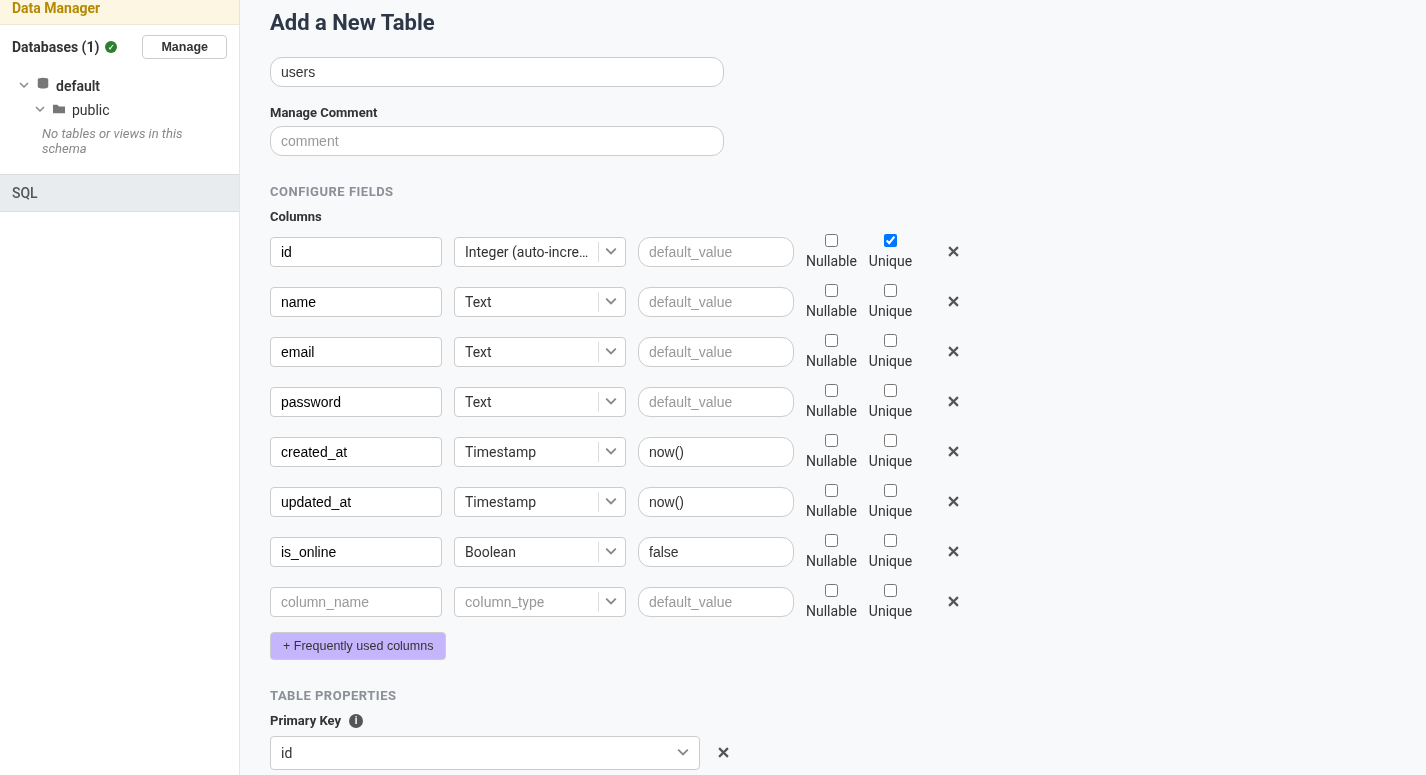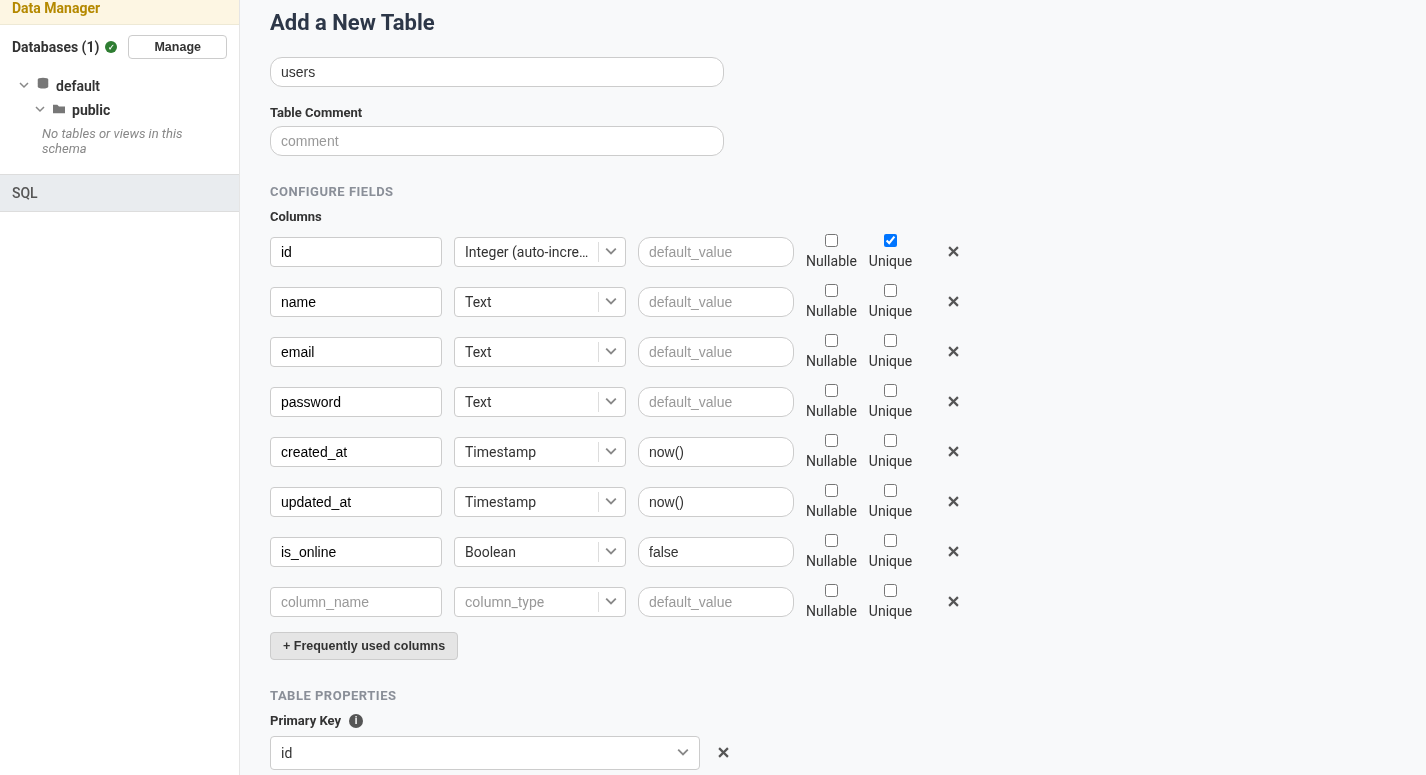--- a/index.html
+++ b/index.html
@@ -34,21 +34,21 @@
   display: flex;
   align-items: center;
   justify-content: space-between;
 }
 .db-title { font-weight: 700; color: #333; display: flex; align-items: center; gap: 6px; }
 .check-badge {
   width: 12px; height: 12px; border-radius: 50%; background: #2e7d32;
   display: inline-flex; align-items: center; justify-content: center; color: #fff; font-size: 8px;
 }
 .manage-btn {
-  border: 1px solid #ccc; background: #fff; border-radius: 4px; padding: 4px 25px;
+  border: 1px solid #ccc; background: #fff; border-radius: 4px; padding: 4px 18px;
   font-size: 12.5px; cursor: pointer; color: #333; font-weight: 600;
 }
 .tree { padding: 4px 12px 10px 12px; }
 .tree-row { display: flex; align-items: center; gap: 6px; padding: 4px 0; color: #333; font-size: 14px; }
 .tree-row.indent1 { padding-left: 6px; }
 .tree-row.indent2 { padding-left: 22px; }
 .tree-msg { padding: 4px 0 4px 30px; font-style: italic; color: #888; font-size: 13px; }
 .chev { color: #888; font-size: 10px; cursor: pointer; width: 12px; text-align: center; }
 .db-icon, .folder-icon { color: #888; font-size: 13px; }
 .sql-bar {
@@ -78,22 +78,22 @@
   font-size: 14px;
 }
 .select-wrap .sel-text { overflow: hidden; white-space: nowrap; text-overflow: ellipsis; flex:1; }
 .select-sep { width:1px; height:20px; background:#ddd; margin:0 6px; }
 .sel-arrow { color:#999; }
 .default-input { width: 156px; }
 .chk-group { display: flex; align-items: center; gap: 6px; font-size: 14px; color: #333; flex-direction: column; }
 .chk-group input { width:13px; height:13px; }
 .remove-x { color:#555; cursor:pointer; font-size:14px; padding:0 6px; margin-left: 18px; }
 .freq-btn {
-  border: 1px solid #ccc; background: #e5e5e5; border-radius: 4px; padding: 6px 12px;
-  font-size: 12.5px; font-weight: 700; color: #333; cursor: pointer; margin-top: -2px;
+  border: 1px solid #ccc; background: #c4b5fd; border-radius: 4px; padding: 6px 12px;
+  font-size: 12.5px; font-weight: 400; color: #333; cursor: pointer; margin-top: -2px;
 }
 .info-icon {
   width: 14px; height: 14px; border-radius: 50%; background: #555; color: #fff;
   font-size: 10px; font-weight:700; display:inline-flex; align-items:center; justify-content:center; margin-left:8px;
 }
 .pk-row { display:flex; align-items:center; gap:12px; margin-top:6px; }
 .pk-select {
   width: 430px; height: 34px; border: 1px solid #ccc; border-radius: 4px; background: #fff;
   display: flex; align-items: center; padding: 0 10px; justify-content: space-between; cursor:pointer;
 }
@@ -138,37 +138,37 @@
       <span class="chev">
         <svg class="chevsvg" viewBox="0 0 10 10">
             <polyline points="1,3 5,7 9,3"></polyline>
           </svg>
       </span>
       <span class="folder-icon">
         <svg class="foldsvg" viewBox="0 0 16 14">
             <path d="M1 2h5l2 2h7v8H1z"></path>
           </svg>
       </span>
-      <span style="font-weight:700;">public</span>
+      <span style="font-weight:400;">public</span>
     </div>
     <div class="tree-msg">No tables or views in this schema</div>
   </div>
 
   <div class="sql-bar">SQL</div>
 </div>
 
 <div class="main">
   <h1 class="page-title">Add a New Table</h1>
 
   <div class="block-gap">
     <input class="text-input" value="users" style="">
   </div>
 
   <div class="block-gap">
-    <div class="field-label">Table Comment</div>
+    <div class="field-label">Manage Comment</div>
     <input class="text-input" placeholder="comment" style="">
   </div>
 
   <div class="section-title">Configure Fields</div>
   <div class="sub-label">Columns</div>
 
   <div id="columns-container">
       <div class="col-row">
         <input class="col-name" value="id" style="">
         <div class="select-wrap">

